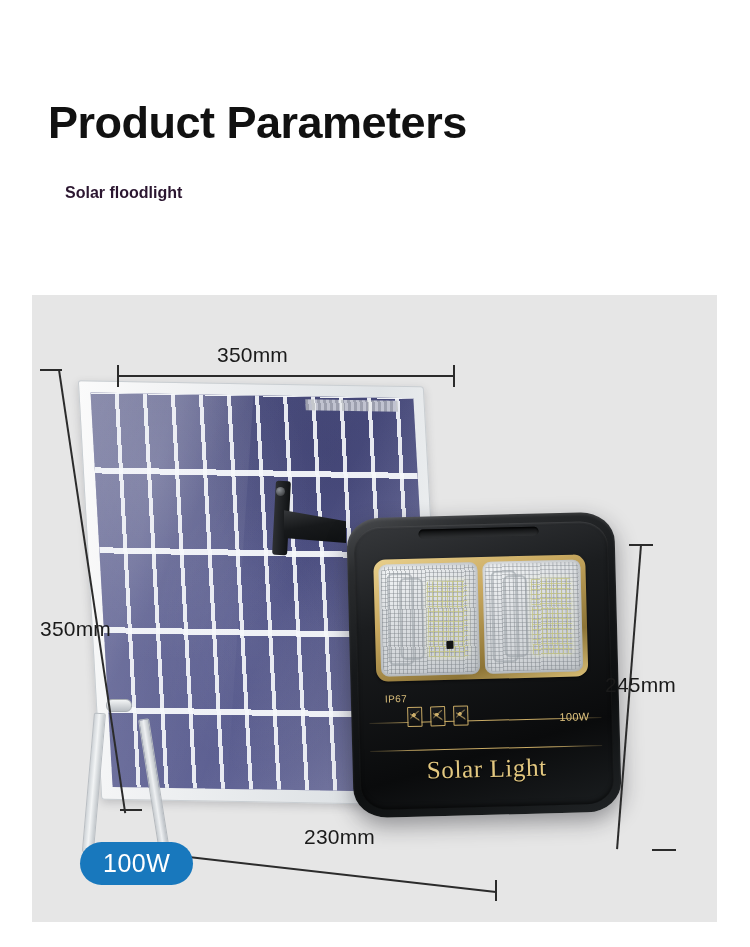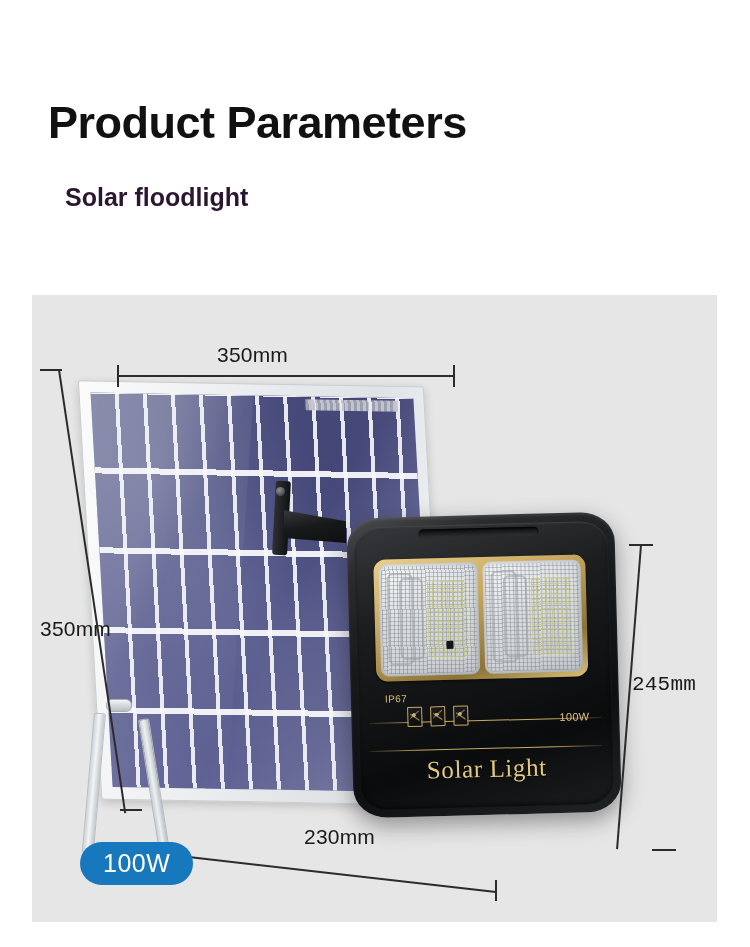--- a/index.html
+++ b/index.html
@@ -13,21 +13,21 @@
 
   
   #page-title {
     position:absolute; left:48px; top:100px;
     font-size:45px; font-weight:bold; color:#111111;
     letter-spacing:-0.5px; line-height:1;
     white-space:nowrap;
   }
   #page-subtitle {
     position:absolute; left:65px; top:185px;
-    font-size:25px; font-weight:bold; color:#2b1630;
+    font-size:16px; font-weight:bold; color:#2b1630;
     letter-spacing:0px; line-height:1;
     white-space:nowrap;
   }
 
   
   #photo-panel {
     position:absolute; left:32px; top:295px;
     width:685px; height:627px;
     background:#e6e6e6;
     overflow:hidden;
@@ -284,21 +284,21 @@
   #dim-left-tick-b { left:88px; top:514px; width:22px; height:1.5px; }
   #dim-left-text { left:8px; top:322px; }
 
   
   #dim-right-line {
     left:608px; top:250px; width:1.6px; height:305px;
     transform:rotate(4.5deg); transform-origin:top center;
   }
   #dim-right-tick-t { left:597px; top:249px; width:24px; height:1.5px; }
   #dim-right-tick-b { left:620px; top:554px; width:24px; height:1.5px; }
-  #dim-right-text { left:600px; top:378px;font-family:Liberation Mono, monospace; }
+  #dim-right-text { left:573px; top:378px; }
 
   
   #dim-bot-line {
     left:148px; top:560px; width:318px; height:1.5px;
     transform:rotate(6.5deg); transform-origin:left center;
   }
   #dim-bot-tick-l { left:147px; top:550px; width:1.5px; height:21px; }
   #dim-bot-tick-r { left:463px; top:585px; width:1.5px; height:21px; }
   #dim-bot-text { left:272px; top:530px; }
 

